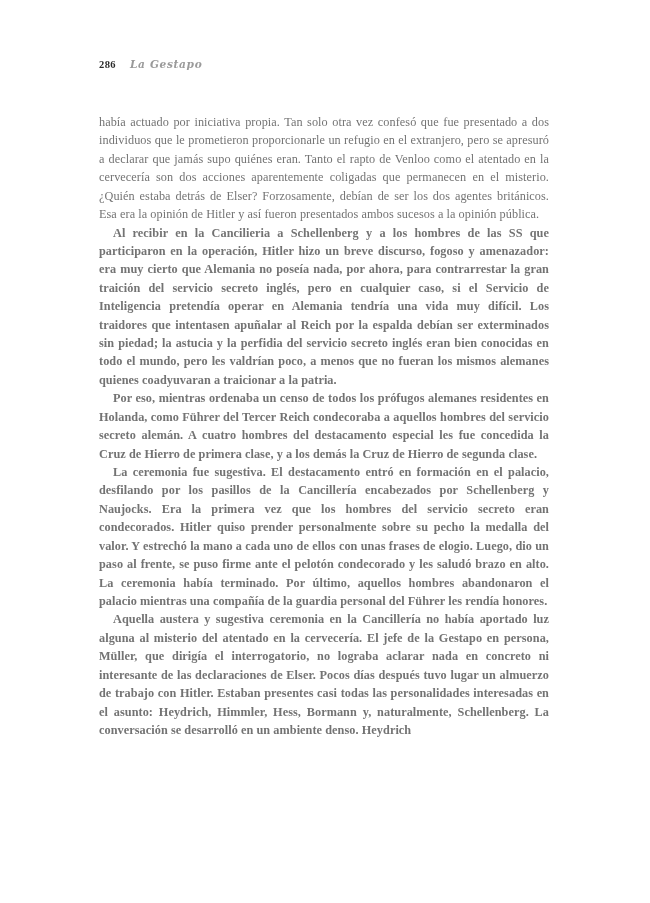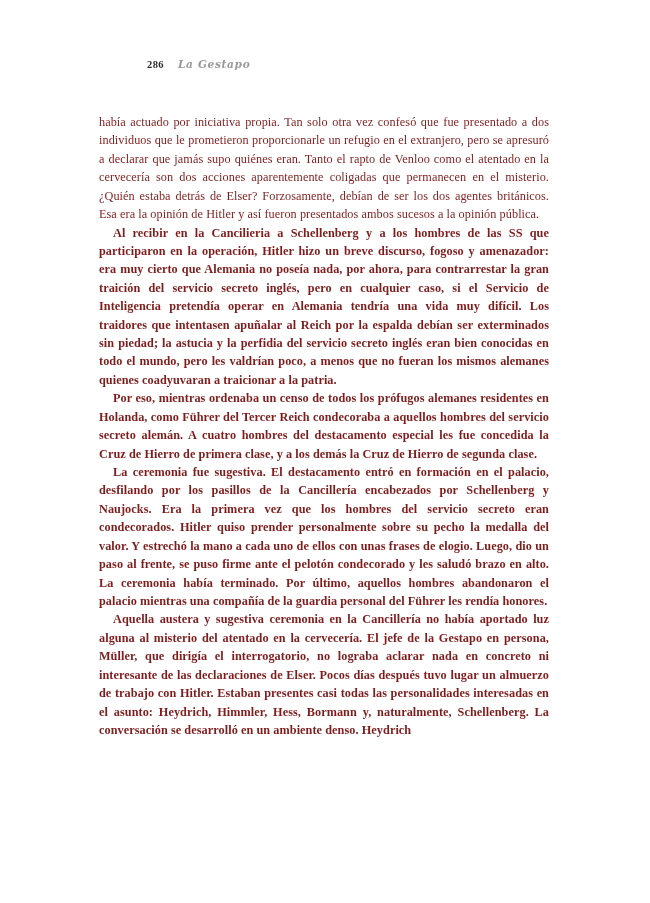--- a/index.html
+++ b/index.html
@@ -28,21 +28,20 @@
   
   .running-head {
     position: absolute;
     left: 99px;
     top: 57px;
     width: 450px;
     height: 16px;
     display: flex;
     align-items: baseline;
     white-space: nowrap;
-    margin-left: 48px;
   }
   .folio {
     font-family: "Liberation Serif", "DejaVu Serif", serif;
     font-size: 10.5px;
     font-weight: 700;
     letter-spacing: 0.4px;
     color: #2b2b2b;
     font-variant-numeric: oldstyle-nums;
   }
   .head-title {
@@ -64,21 +63,21 @@
     top: 113px;
     width: 450px;
   }
   .para {
     margin: 0;
     font-size: 12.25px;
     line-height: 18.42px;
     text-align: justify;
     text-justify: inter-word;
     hyphens: manual;
-    color: #7f1d1d;
+    color: #737373;
     letter-spacing: 0.005em;
   }
   .para + .para {
     text-indent: 14px;
     font-weight: bold;
   }
   .para.last-of-page {
     
   }
 </style>

